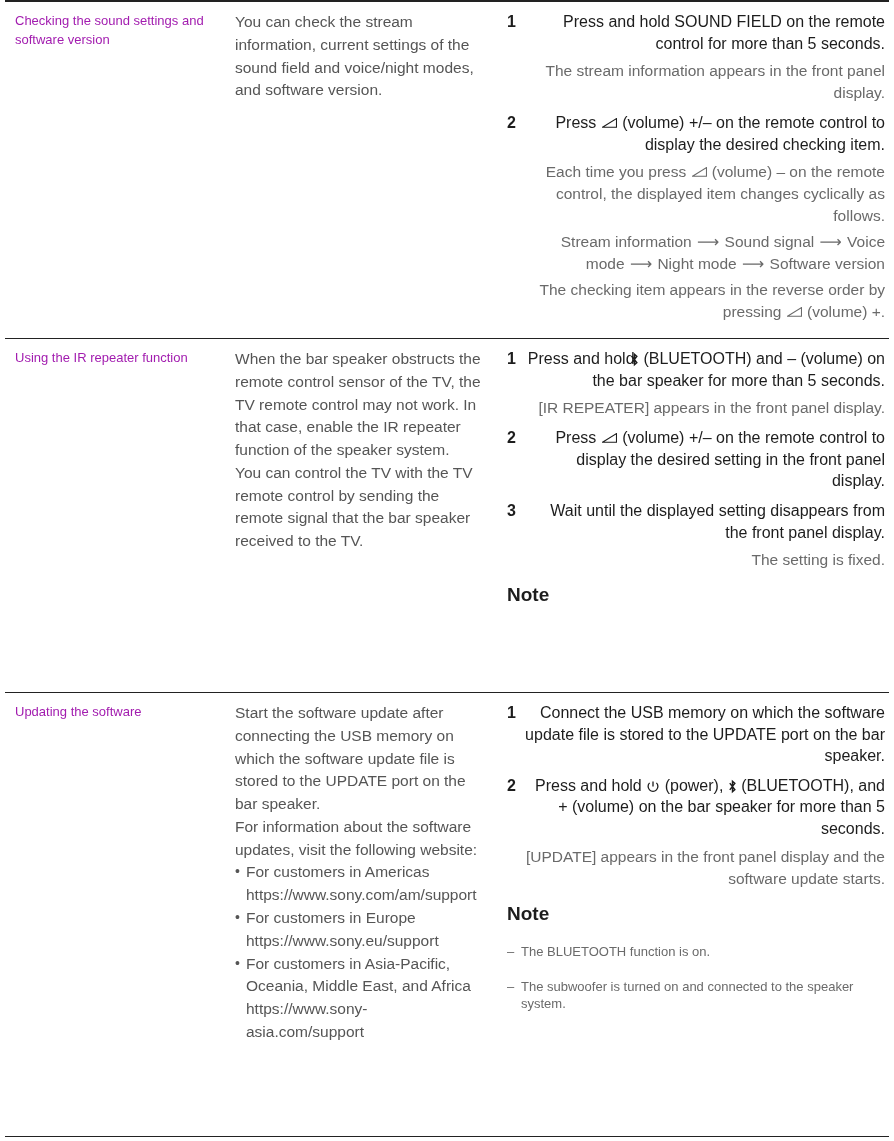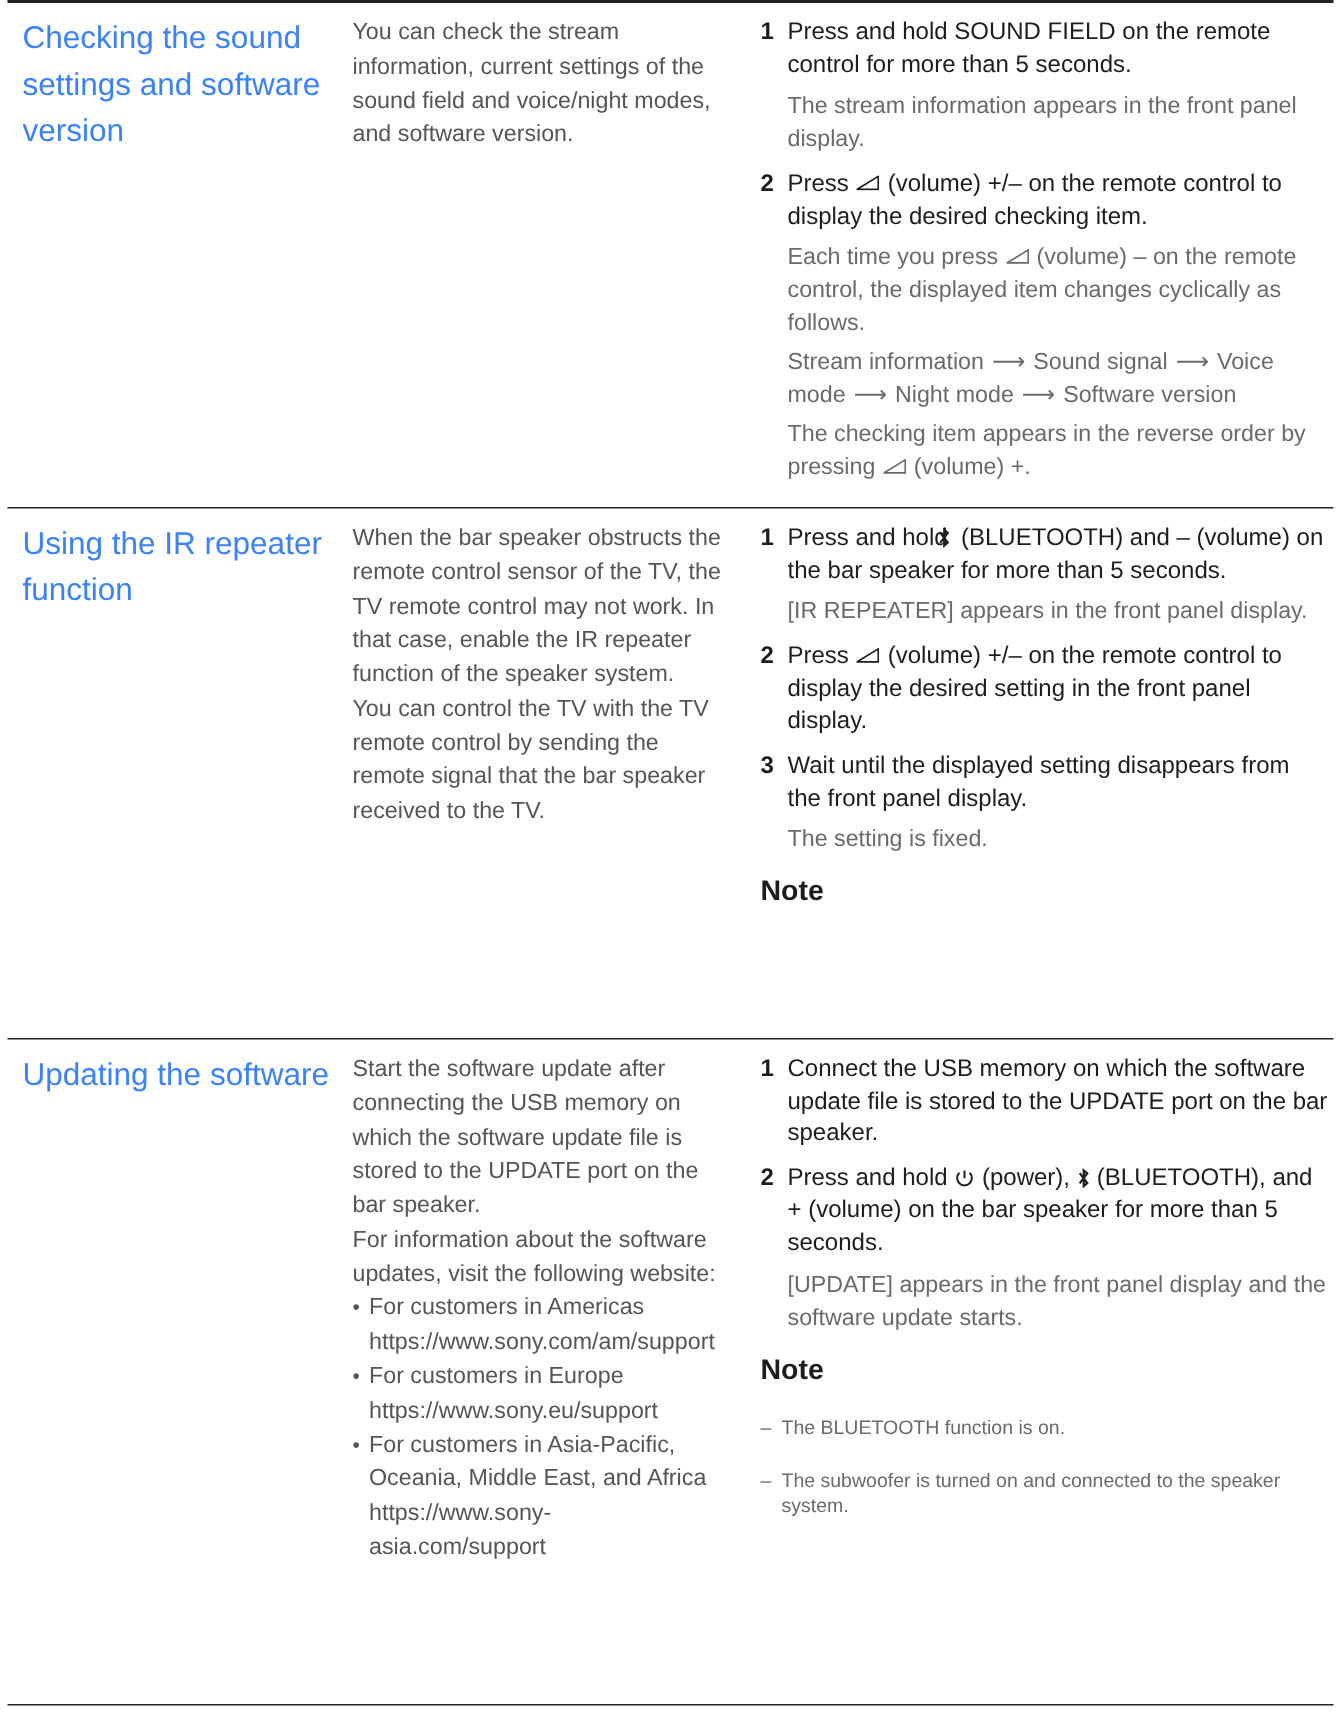--- a/index.html
+++ b/index.html
@@ -35,23 +35,23 @@
     width: 884px;
     margin: 0 auto;
     box-sizing: border-box;
     align-items: flex-start;
   }
   .col-title {
     width: 230px;
     flex: 0 0 230px;
     padding: 9px 12px 10px 10px;
     box-sizing: border-box;
-    font-size: 21px;
+    font-size: 13px;
     line-height: 1.47;
-    color: #3b82f6;
+    color: #a21caf;
   }
   .col-desc {
     width: 262px;
     flex: 0 0 262px;
     padding: 9px 16px 10px 0px;
     box-sizing: border-box;
     font-size: 15.5px;
     line-height: 1.47;
     color: #555555;
   }
@@ -93,20 +93,21 @@
     flex: 0 0 18px;
     width: 18px;
     font-size: 16px;
     font-weight: bold;
     color: #1d1d1d;
     line-height: 1.35;
     text-align: left;
   }
   .step-body {
     flex: 1 1 auto;
+    text-align: right;
   }
   .step-main {
     font-size: 16px;
     line-height: 1.35;
     color: #1d1d1d;
     margin: 0;
   }
   .step-sub {
     font-size: 15.5px;
     line-height: 1.42;

